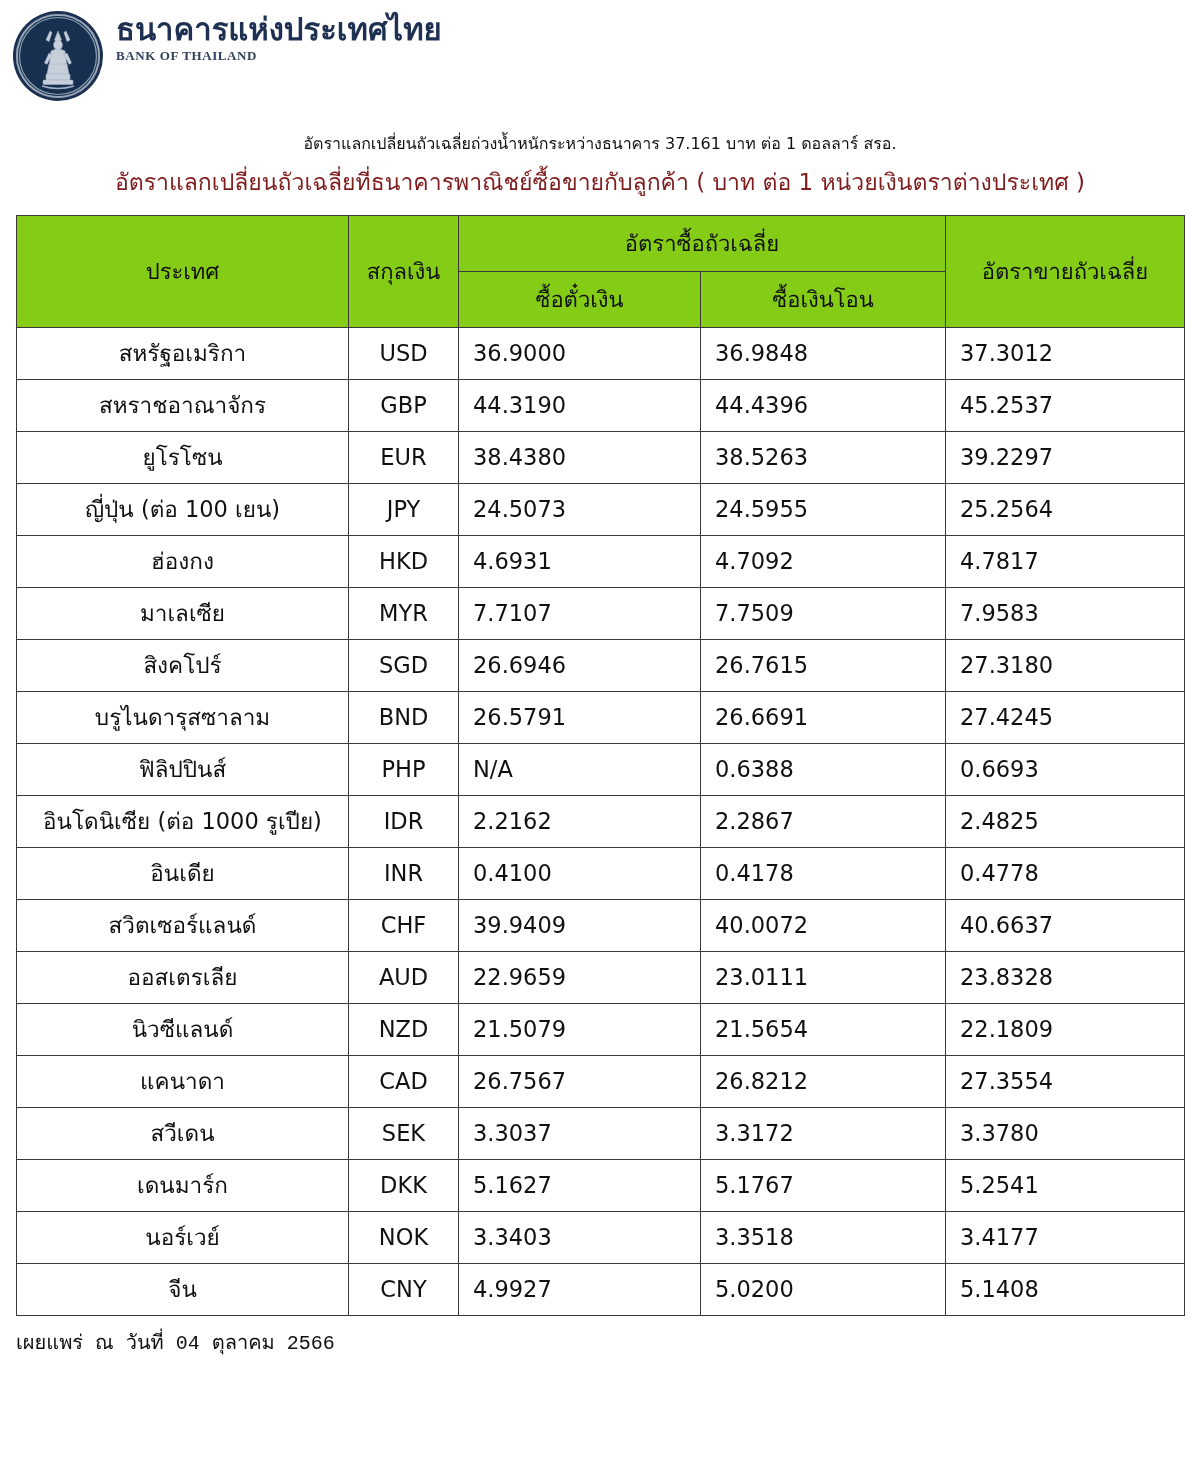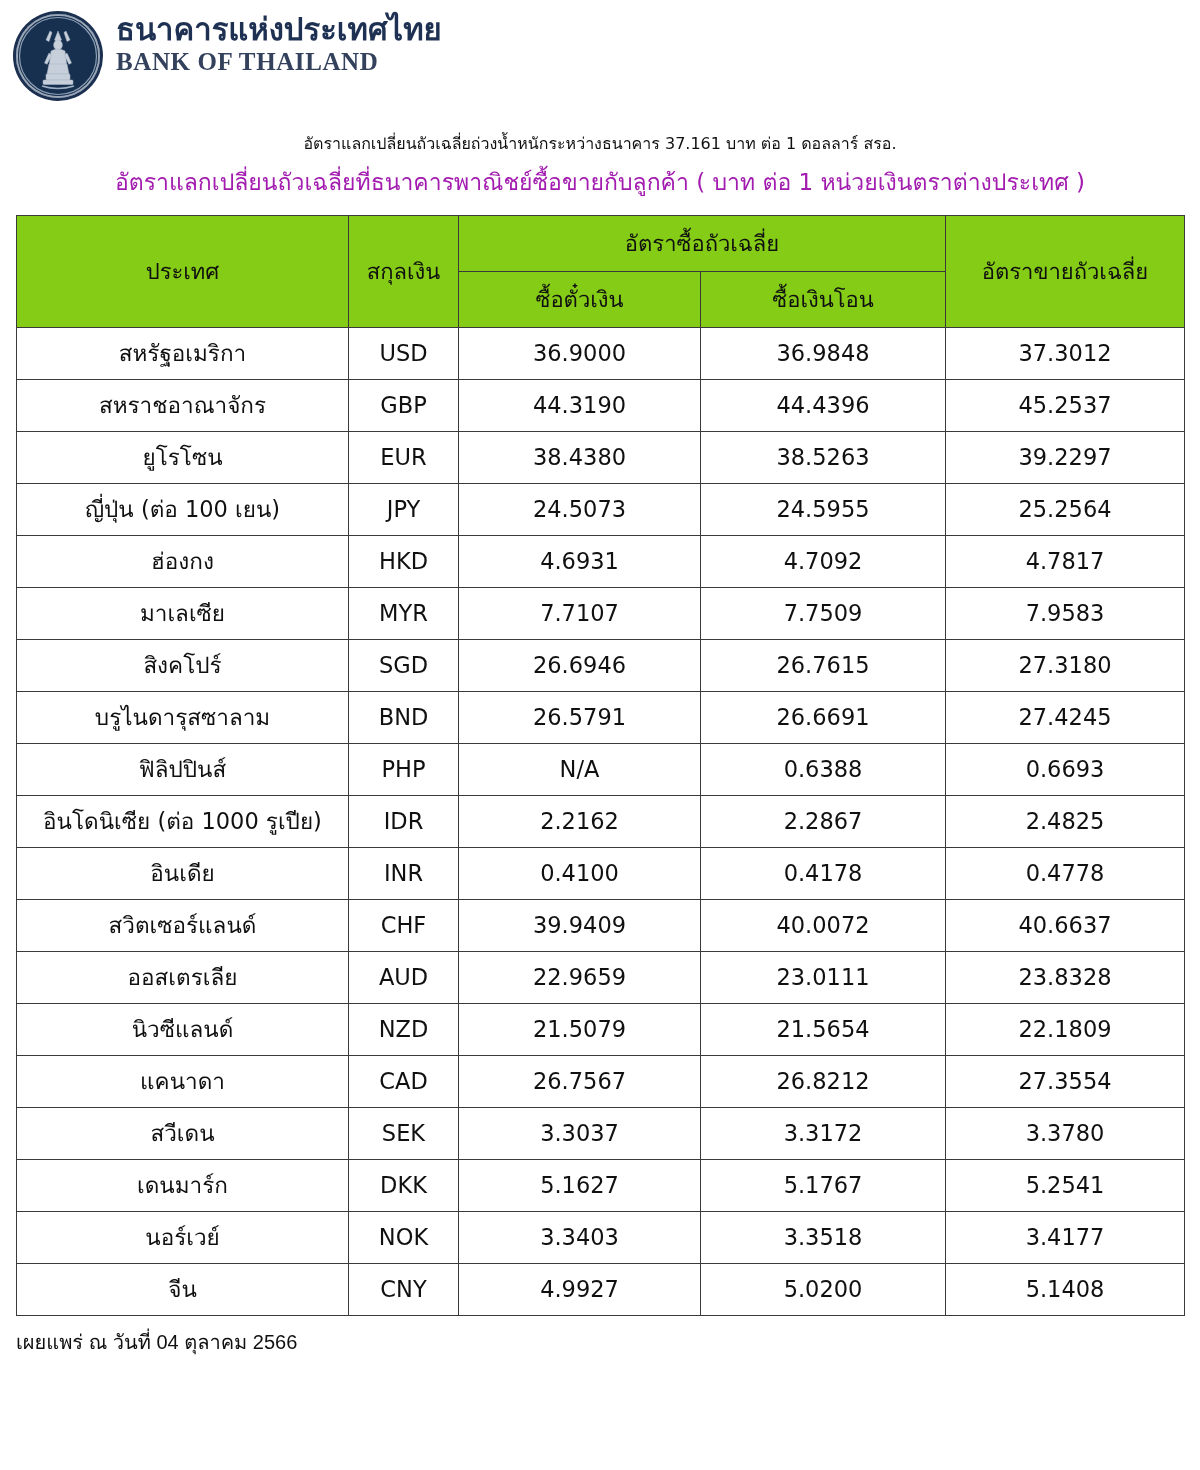--- a/index.html
+++ b/index.html
@@ -44,21 +44,21 @@
     font-family: "DejaVu Sans", "Liberation Sans", sans-serif;
     font-size: 31px;
     font-weight: bold;
     color: #1e3152;
     letter-spacing: 0px;
     display: block;
     margin-bottom: 4px;
   }
   .logo-text .en {
     font-family: "Liberation Serif", "DejaVu Serif", serif;
-    font-size: 25px;
+    font-size: 13px;
     font-weight: bold;
     color: #33415c;
     letter-spacing: 0.6px;
     display: block;
   }
 
   
   .titles { text-align: center; }
   .title-main {
     font-family: "DejaVu Sans", "Liberation Sans", sans-serif;
@@ -73,21 +73,21 @@
     font-size: 16px;
     font-weight: normal;
     color: #101010;
     margin: 12px 0 0 0;
     line-height: 1.25;
   }
   .title-sub2 {
     font-family: "DejaVu Sans", "Liberation Sans", sans-serif;
     font-size: 23px;
     font-weight: normal;
-    color: #a21caf;
+    color: #7f1d1d;
     margin: 14px 0 0 0;
     line-height: 1.25;
   }
 
   
   .table-wrap {
     margin: 18px 16px 0 16px;
   }
   table.fx {
     width: 1168px;
@@ -108,31 +108,31 @@
   }
   .hdr-row1 th { height: 56px; }
   .hdr-row2 th { height: 56px; }
   table.fx tbody td {
     height: 52px;
     font-size: 22.5px;
     vertical-align: middle;
   }
   td.country { text-align: center; }
   td.ccy { text-align: center; margin-left: 41px; }
-  td.num { text-align: center; }
+  td.num { text-align: left; }
 
   col.c-country { width: 332px; }
   col.c-ccy     { width: 110px; }
   col.c-bill    { width: 242px; }
   col.c-trans   { width: 245px; }
   col.c-sell    { width: 239px; }
 
   
   .footer-note {
-    font-family: Liberation Sans, sans-serif;
+    font-family: Liberation Mono, monospace;
     font-size: 20px;
     color: #101010;
     margin: 10px 0 0 16px;
   }
 </style>
 </head>
 <body>
 
 <div class="header">
   <div class="logo-seal">

